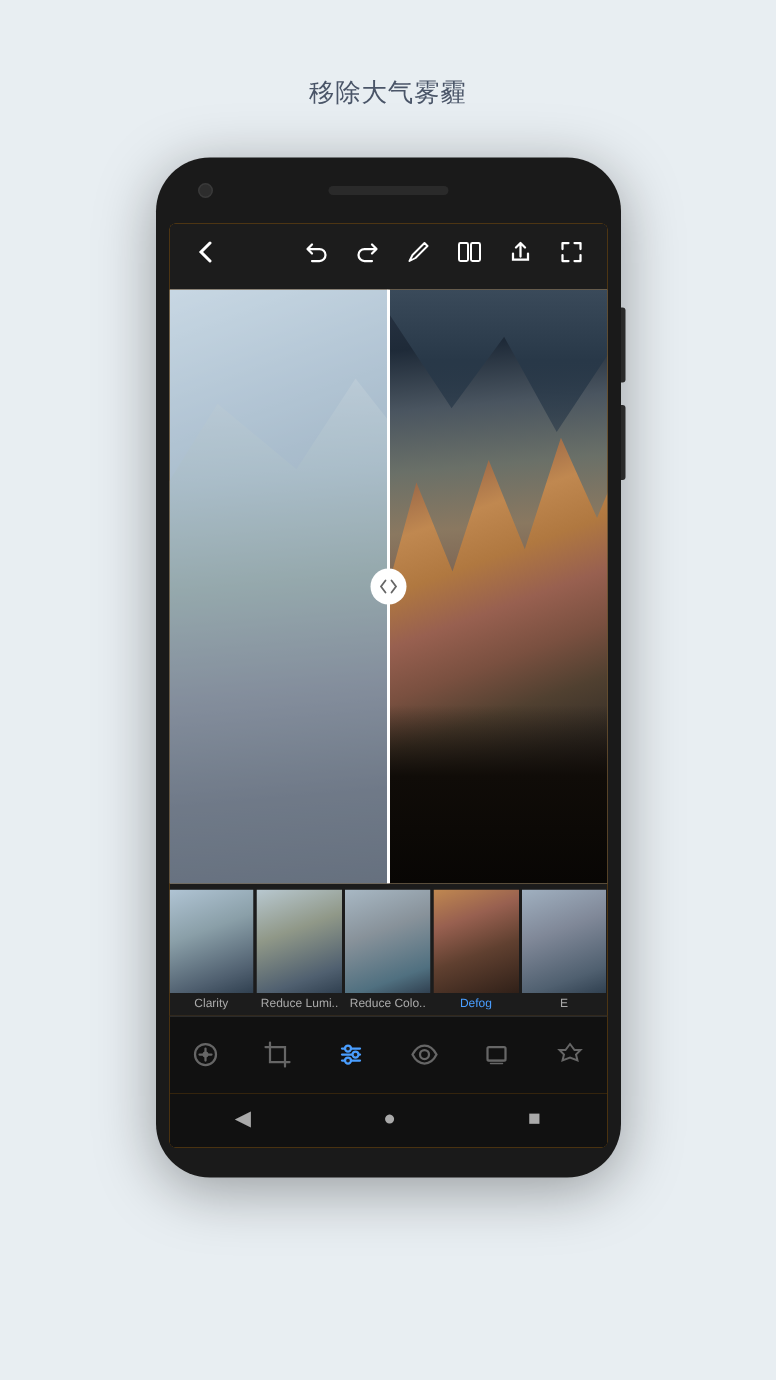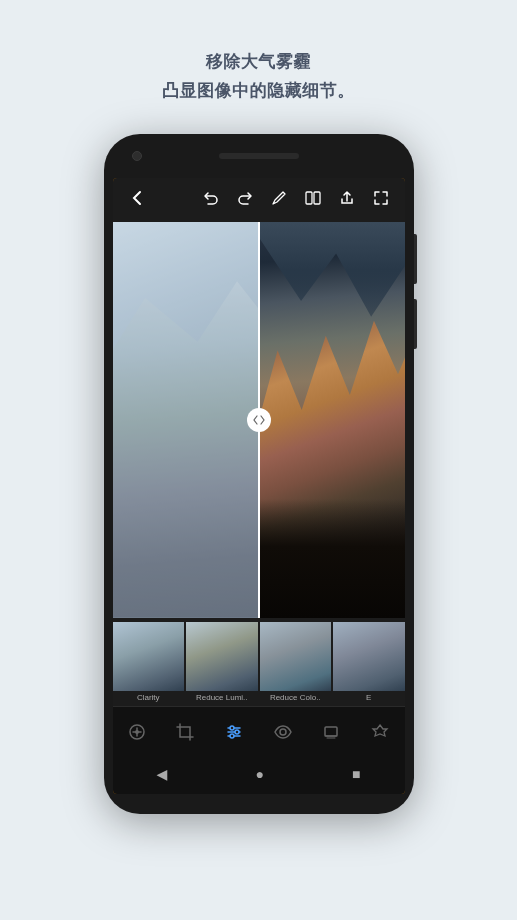--- a/index.html
+++ b/index.html
@@ -15,21 +15,21 @@
     }
 
     
     .top-text {
       text-align: center;
       margin-top: 48px;
       margin-bottom: 28px;
       color: #4a5568;
       font-size: 17px;
       line-height: 1.7;
-      font-weight: 700;
+      font-weight: 400;
       letter-spacing: 0.5px;
     }
 
     
     .phone-shell {
       width: 310px;
       height: 680px;
       background: #1a1a1a;
       border-radius: 36px;
       position: relative;
@@ -337,21 +337,20 @@
     }
 
     
     svg { display: inline-block; }
   </style>
 </head>
 <body>
 
 <div class="top-text">
   <div>移除大气雾霾</div>
-  <div>凸显图像中的隐藏细节。</div>
 </div>
 
 <div class="phone-shell">
   <div class="phone-side-btn-right"></div>
   <div class="phone-side-btn-right2"></div>
 
   <div class="phone-top-bar">
     <div class="phone-camera"></div>
     <div class="phone-speaker"></div>
   </div>
@@ -431,20 +430,26 @@
         <div class="thumb-img">
           <div class="thumb-mountain" style="background: linear-gradient(160deg,#b8c8d0 0%,#909888 40%,#506070 80%,#304050 100%)"></div>
         </div>
         <span class="thumb-label">Reduce Lumi..</span>
       </div>
       <div class="thumb-item">
         <div class="thumb-img">
           <div class="thumb-mountain" style="background: linear-gradient(160deg,#a8b8c4 0%,#88929a 40%,#507080 80%,#304050 100%)"></div>
         </div>
         <span class="thumb-label">Reduce Colo..</span>
+      </div>
+      <div class="thumb-item">
+        <div class="thumb-img">
+          <div class="thumb-mountain-warm"></div>
+        </div>
+        <span class="thumb-label active">Defog</span>
       </div>
       <div class="thumb-item">
         <div class="thumb-img">
           <div class="thumb-mountain" style="background: linear-gradient(160deg,#a0b0c0 0%,#808898 40%,#506070 80%,#304050 100%)"></div>
         </div>
         <span class="thumb-label">E</span>
       </div>
     </div>
 
     <div class="bottom-nav">

